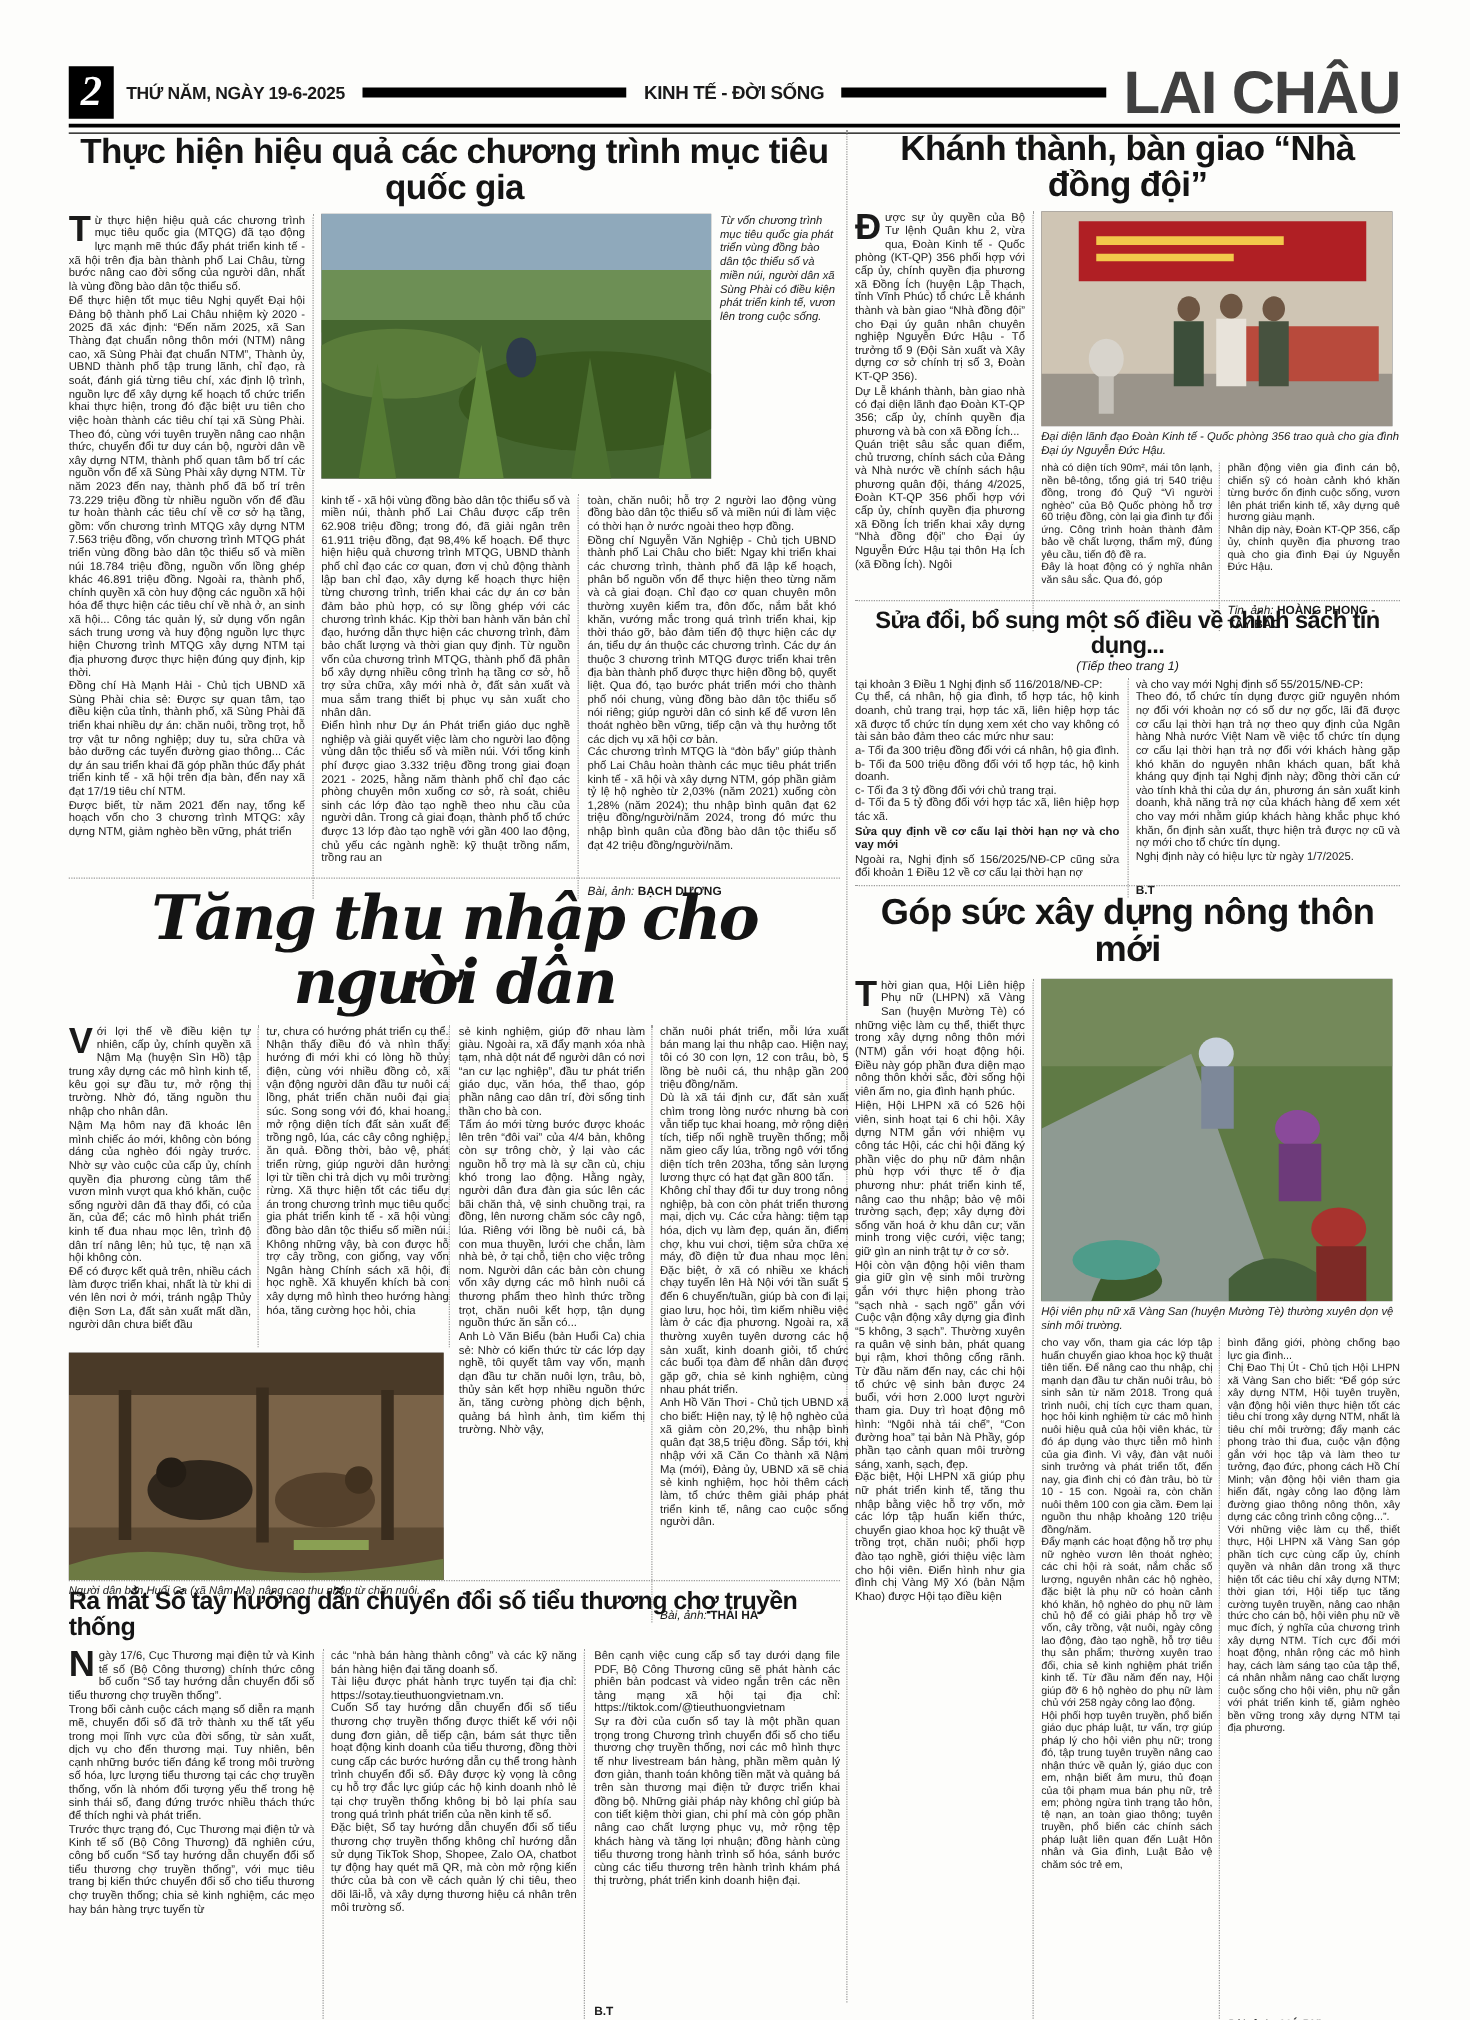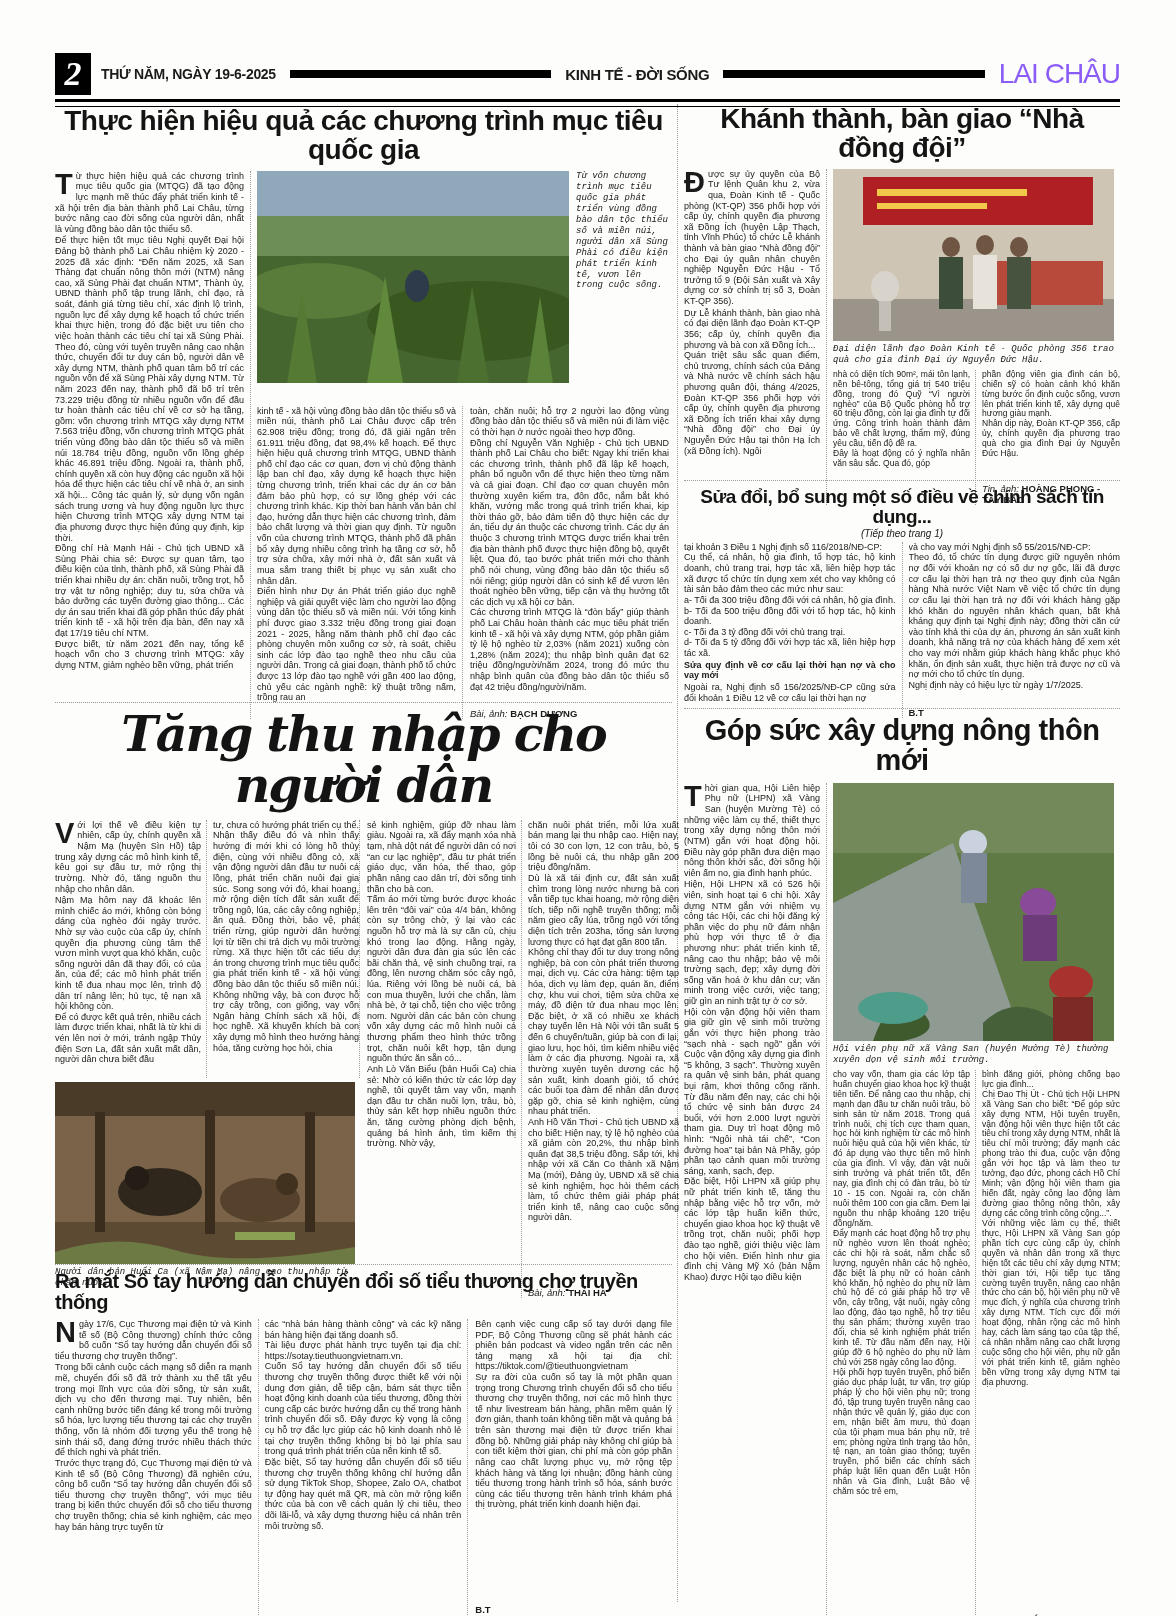--- a/index.html
+++ b/index.html
@@ -5,28 +5,28 @@
   html,body{margin:0;padding:0;background:#d9d9d9;}
   .page{position:relative;width:1176px;height:1616px;margin:0 auto;background:#fdfdfb;
         font-family:"Liberation Sans",sans-serif;color:#1a1a1a;overflow:hidden;}
   
   .hdr{position:absolute;left:55px;top:52px;width:1065px;height:44px;display:flex;align-items:center;}
   .pgbox{width:36px;height:42px;background:#000;color:#fff;display:flex;align-items:center;justify-content:center;
          font-family:"Liberation Serif",serif;font-style:italic;font-weight:bold;font-size:34px;flex:0 0 auto;}
   .hdate{font-weight:bold;font-size:14px;letter-spacing:-0.3px;margin-left:10px;white-space:nowrap;}
   .hbar{height:8px;background:#000;flex:1;margin:0 14px;}
   .hsection{font-weight:bold;font-size:15px;letter-spacing:-0.3px;white-space:nowrap;}
-  .hmast{font-weight:normal;font-size:28px;letter-spacing:-1px;white-space:nowrap;color:#8b5cf6;}
+  .hmast{font-weight:bold;font-size:48px;letter-spacing:-1px;white-space:nowrap;color:#404040;}
   .hrule{position:absolute;left:55px;top:99px;width:1065px;height:4px;border-top:3px solid #000;border-bottom:1px solid #000;}
   
   .headline{font-weight:bold;color:#141414;letter-spacing:-0.5px;line-height:1.05;}
   .body-text{font-size:9px;line-height:1.18;text-align:justify;white-space:pre-line;}
   .lead{font-size:9px;line-height:1.18;text-align:justify;margin:0 0 1px 0;}
   .dropcap{float:left;font-size:29px;line-height:25px;font-weight:bold;padding:1px 3px 0 0;}
-  .caption{font-style:italic;font-size:9px;line-height:1.22;font-family:Liberation Mono, monospace;}
+  .caption{font-style:italic;font-size:9px;line-height:1.22;}
   .byline{font-size:9.5px;margin-top:3px;flex:0 0 auto;}
   .byline .lbl{font-style:italic;}
   .byline .nm{font-weight:bold;}
   .col{overflow:hidden;display:flex;flex-direction:column;}
   .col .grow{flex:1 1 auto;overflow:hidden;}
   .dot-r{border-right:1px dotted #9a9a9a;}
   .narrow .body-text,.narrow .lead{font-size:8.5px;line-height:1.17;}
   .photo{position:relative;overflow:hidden;background:#777;}
   .vsep{position:absolute;left:677px;top:104px;height:1498px;border-left:1px dotted #9a9a9a;}
   .hsep{border-top:1px dotted #9a9a9a;}
@@ -34,21 +34,21 @@
   .contline{font-style:italic;font-size:10px;text-align:center;margin:1px 0 3px 0;}
   
   .a1{position:absolute;left:55px;top:104px;width:617px;height:597px;}
   .a1 .headline{font-size:28px;text-align:center;margin:2px 0 6px 0;}
   .a1-content{display:flex;height:548px;}
   .a1c1{width:195px;padding-right:6px;}
   .a1right{width:416px;padding-left:6px;display:flex;flex-direction:column;}
   .a1photoRow{display:flex;height:216px;flex:0 0 auto;}
   .a1photo{width:312px;height:212px;flex:0 0 auto;}
   .a1cap{width:96px;padding-left:7px;}
-  .a1cols{display:flex;flex:1 1 auto;margin-top:19px;overflow:hidden;}
+  .a1cols{display:flex;flex:1 1 auto;margin-top:8px;overflow:hidden;}
   .a1c2{width:199px;padding-right:6px;}
   .a1c3{width:199px;padding-left:7px;}
   
   .a2{position:absolute;left:684px;top:104px;width:436px;height:372px;}
   .a2 .headline{font-size:28px;text-align:center;margin:0 0 6px 0;}
   .a2-content{display:flex;height:336px;}
   .a2c1{width:143px;padding-right:6px;}
   .a2right{width:287px;padding-left:6px;display:flex;flex-direction:column;}
   .a2photo{width:281px;height:172px;flex:0 0 auto;}
   .a2cap{margin:3px 0 4px 0;flex:0 0 auto;}

